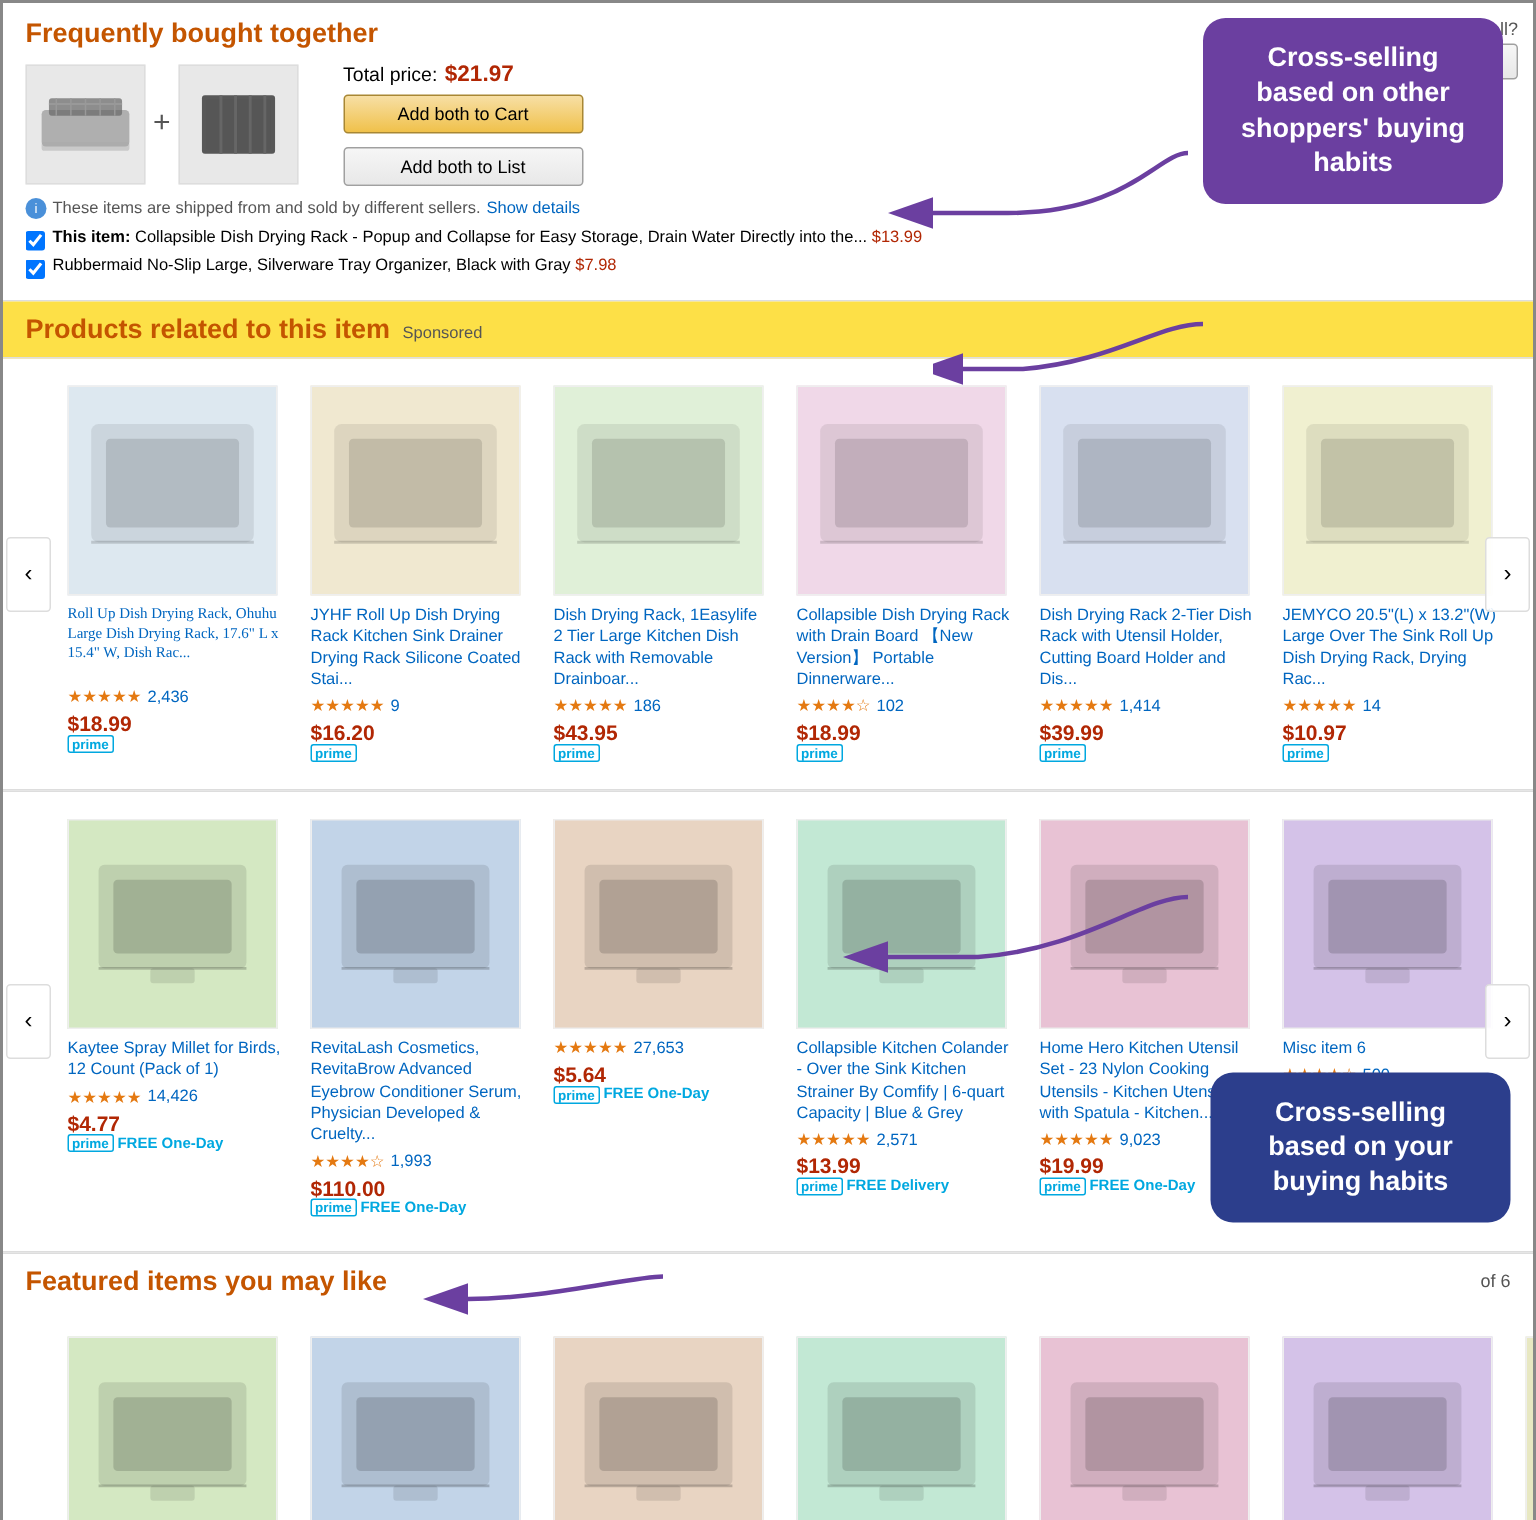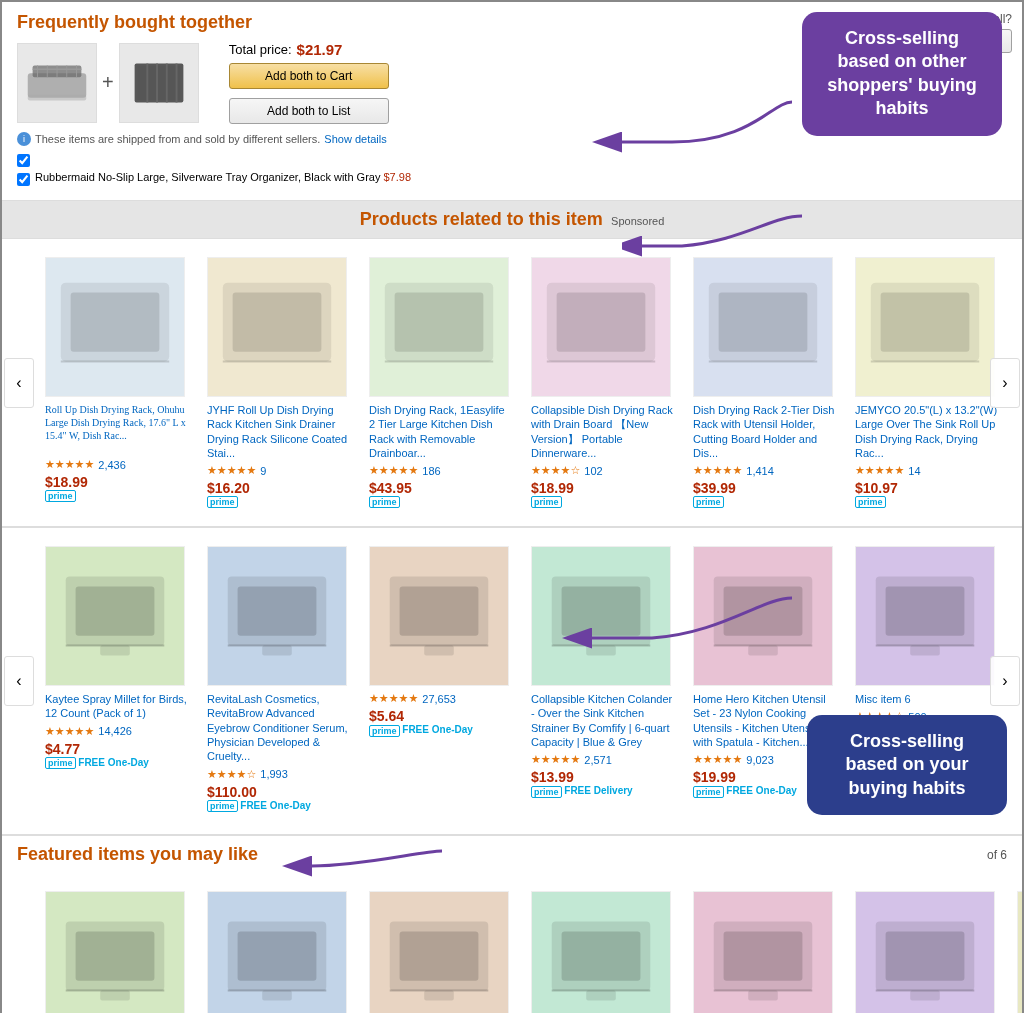--- a/index.html
+++ b/index.html
@@ -21,21 +21,21 @@
     .info-icon { background: #4a90d9; color: white; border-radius: 50%; width: 14px; height: 14px; display: inline-flex; align-items: center; justify-content: center; font-size: 9px; }
     .fbt-items-list { margin-top: 6px; }
     .fbt-item-check { display: flex; align-items: flex-start; gap: 5px; margin-bottom: 4px; font-size: 11px; }
     .fbt-item-check input { margin-top: 2px; }
     
     
     .callout-purple { position: absolute; right: 20px; top: 10px; background: #6b3fa0; color: white; border-radius: 15px; padding: 15px 20px; width: 200px; font-size: 18px; font-weight: bold; text-align: center; line-height: 1.3; z-index: 10; }
     .callout-blue { position: absolute; right: 15px; bottom: 20px; background: #2c3e8c; color: white; border-radius: 15px; padding: 15px 20px; width: 200px; font-size: 18px; font-weight: bold; text-align: center; line-height: 1.3; z-index: 10; }
     
     
-    .section-header { padding: 8px 15px; background: #e5e5e5; border-bottom: 1px solid #ddd; text-align: center; }
+    .section-header { padding: 8px 15px; background: #fde047; border-bottom: 1px solid #ddd; }
     .section-title { color: #c45500; font-size: 18px; font-weight: bold; }
     .sponsored-tag { font-size: 10px; color: #555; }
     
     .products-carousel { position: relative; padding: 10px 0; border-bottom: 1px solid #ddd; }
     .carousel-inner { display: flex; gap: 2px; overflow: hidden; padding: 0 35px; }
     .product-card { flex: 0 0 160px; width: 160px; padding: 8px; }
     .product-img { width: 140px; height: 140px; background: #f5f5f5; border: 1px solid #eee; display: flex; align-items: center; justify-content: center; margin-bottom: 6px; overflow: hidden; }
     .product-img svg { width: 100%; height: 100%; }
     .product-title { font-size: 11px; color: #0066c0; line-height: 1.3; margin-bottom: 4px; cursor: pointer; }
     .stars { display: flex; align-items: center; gap: 2px; }
@@ -118,20 +118,25 @@
 
     <div class="fbt-info">
       <span class="info-icon">i</span>
       <span>These items are shipped from and sold by different sellers.</span>
       <a style="color:#0066c0; font-size:11px; cursor:pointer;">Show details</a>
     </div>
 
     <div class="fbt-items-list" style="margin-top:6px;">
       <div class="fbt-item-check">
         <input type="checkbox" checked="" style="">
+        <span style="font-size:11px;">
+          <strong>This item:</strong>
+          <span>Collapsible Dish Drying Rack - Popup and Collapse for Easy Storage, Drain Water Directly into the...</span>
+          <span style="color:#B12704;">$13.99</span>
+        </span>
       </div>
       <div class="fbt-item-check">
         <input type="checkbox" checked="" style="">
         <span style="font-size:11px;">
           <span>Rubbermaid No-Slip Large, Silverware Tray Organizer, Black with Gray</span>
           <span style="color:#B12704;">$7.98</span>
         </span>
       </div>
     </div>
 

